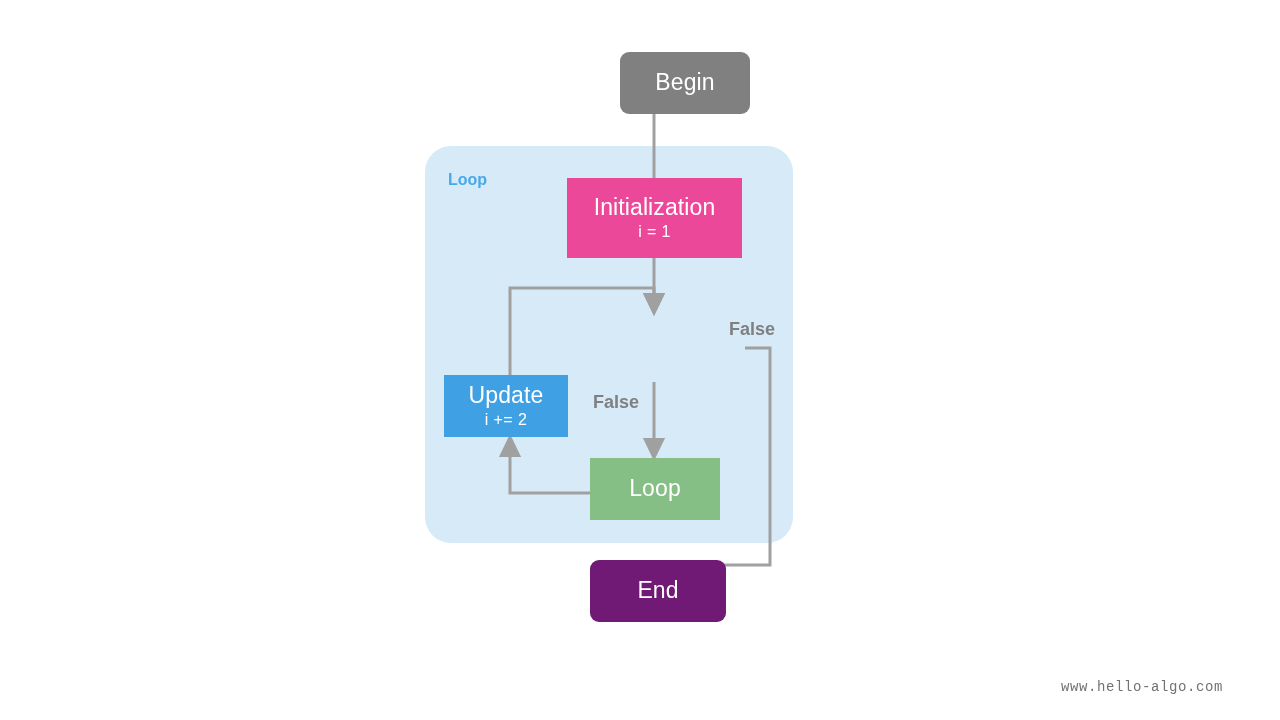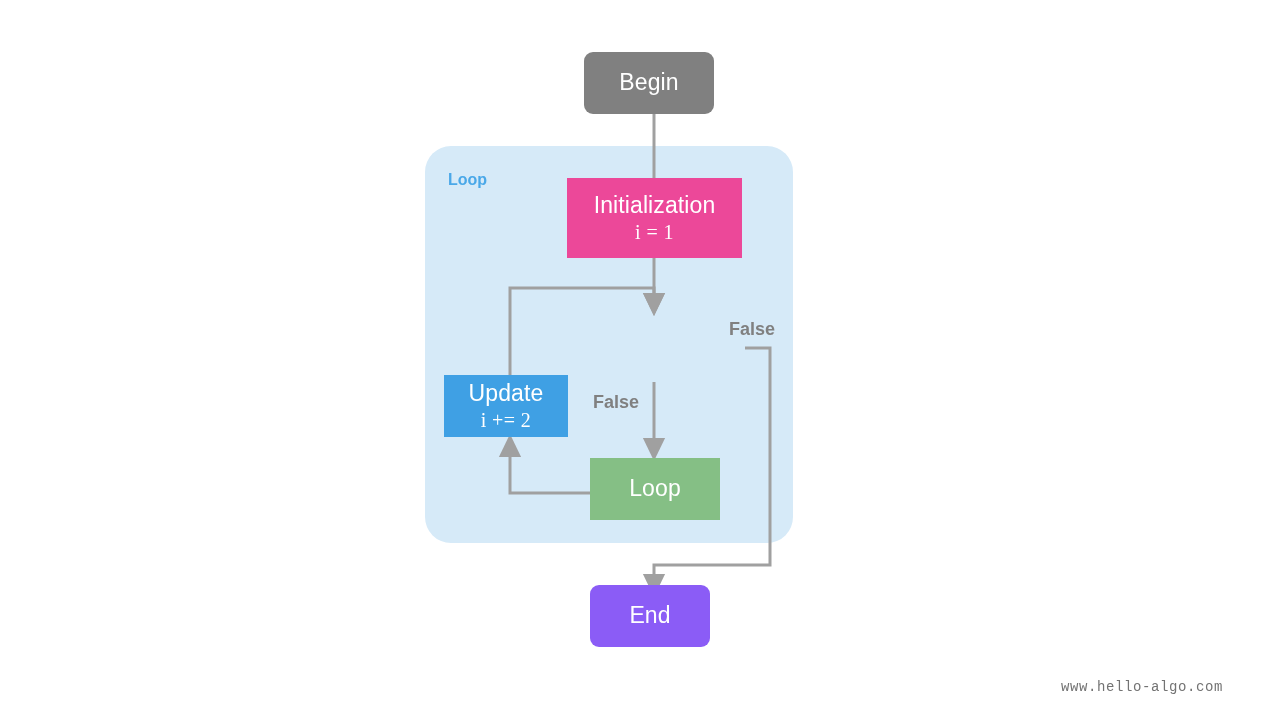--- a/index.html
+++ b/index.html
@@ -31,22 +31,22 @@
     color: #ffffff;
     box-sizing: border-box;
     line-height: 1.12;
   }
   .node .title {
     font-family: "Liberation Sans", sans-serif;
     font-size: 23px;
     letter-spacing: 0.1px;
   }
   .node .code {
-    font-family: Liberation Serif, serif;
-    font-size: 20px;
+    font-family: Liberation Sans, sans-serif;
+    font-size: 16px;
     letter-spacing: 0.4px;
     margin-top: 2px;
   }
   .terminal {
     border-radius: 9px;
   }
   .loop-box {
     position: absolute;
     border-radius: 26px;
   }
@@ -122,40 +122,40 @@
 
     <g>
       <path d="M510,375 L510,288 L654,288 L654,305" stroke="#a0a0a0" stroke-width="3" fill="none" marker-end="url(#arrowhead)"></path>
     </g>
 
     <g>
       <path d="M745,348 L770,348 L770,565 L654,565 L654,586" stroke="#a0a0a0" stroke-width="3" fill="none" marker-end="url(#arrowhead)"></path>
     </g>
   </svg>
 
-  <div class="node terminal" style="left:584px; top:52px; width:130px; height:62px; background:#808080;text-align:center;">
+  <div class="node terminal" style="left:620px; top:52px; width:130px; height:62px; background:#808080;text-align:center;">
     <span class="title">Begin</span>
   </div>
 
   <div class="node" style="left:567px; top:178px; width:175px; height:80px; background:#ec4899;">
     <span class="title">Initialization</span>
     <span class="code">i = 1</span>
   </div>
 
 
   <div class="node" style="left:444px; top:375px; width:124px; height:62px; background:#3fa0e4;">
     <span class="title">Update</span>
     <span class="code">i += 2</span>
   </div>
 
   <div class="node" style="left:590px; top:458px; width:130px; height:62px; background:#85bf85;">
     <span class="title">Loop</span>
   </div>
 
-  <div class="node terminal" style="left:590px; top:585px; width:120px; height:62px; background:#8b5cf6;">
+  <div class="node terminal" style="left:590px; top:560px; width:136px; height:62px; background:#701a75;">
     <span class="title">End</span>
   </div>
 
   <div class="edge-label" style="left:729px; top:319px; color:#808080;">False</div>
 
   <div class="edge-label" style="left:593px; top:392px; color:#808080;">False</div>
 
   <div class="watermark" style="left:1061px; top:679px; color:#737373;">www.hello-algo.com</div>
 
 </div>

